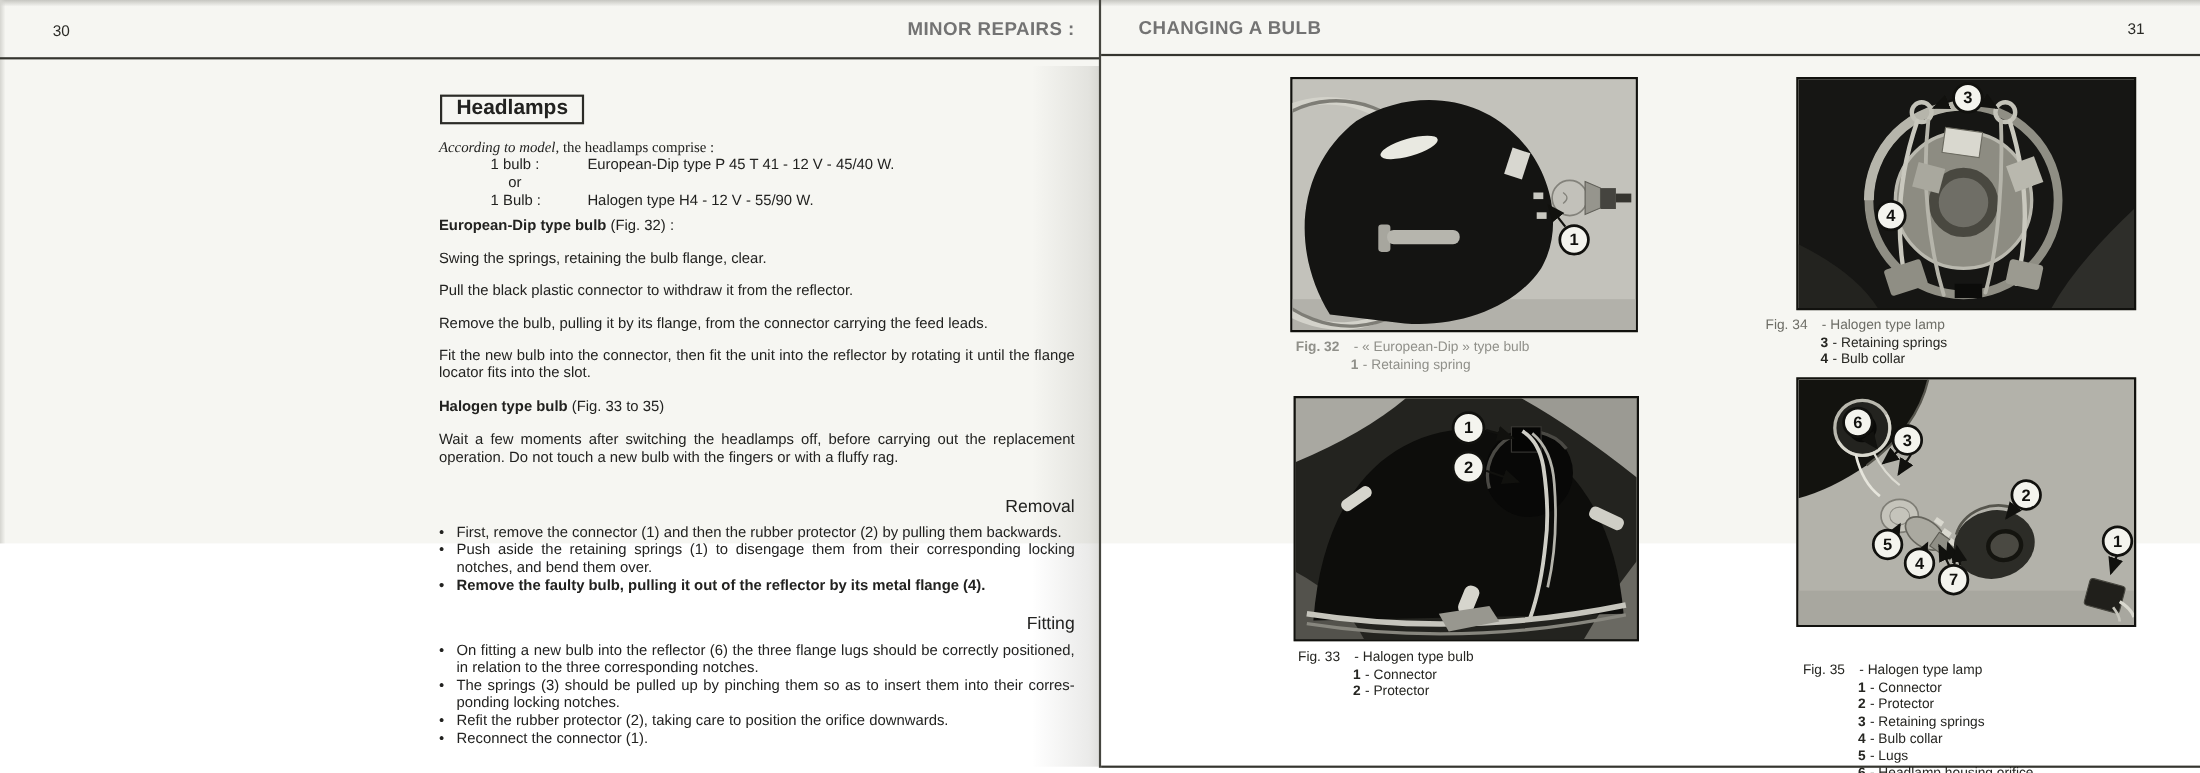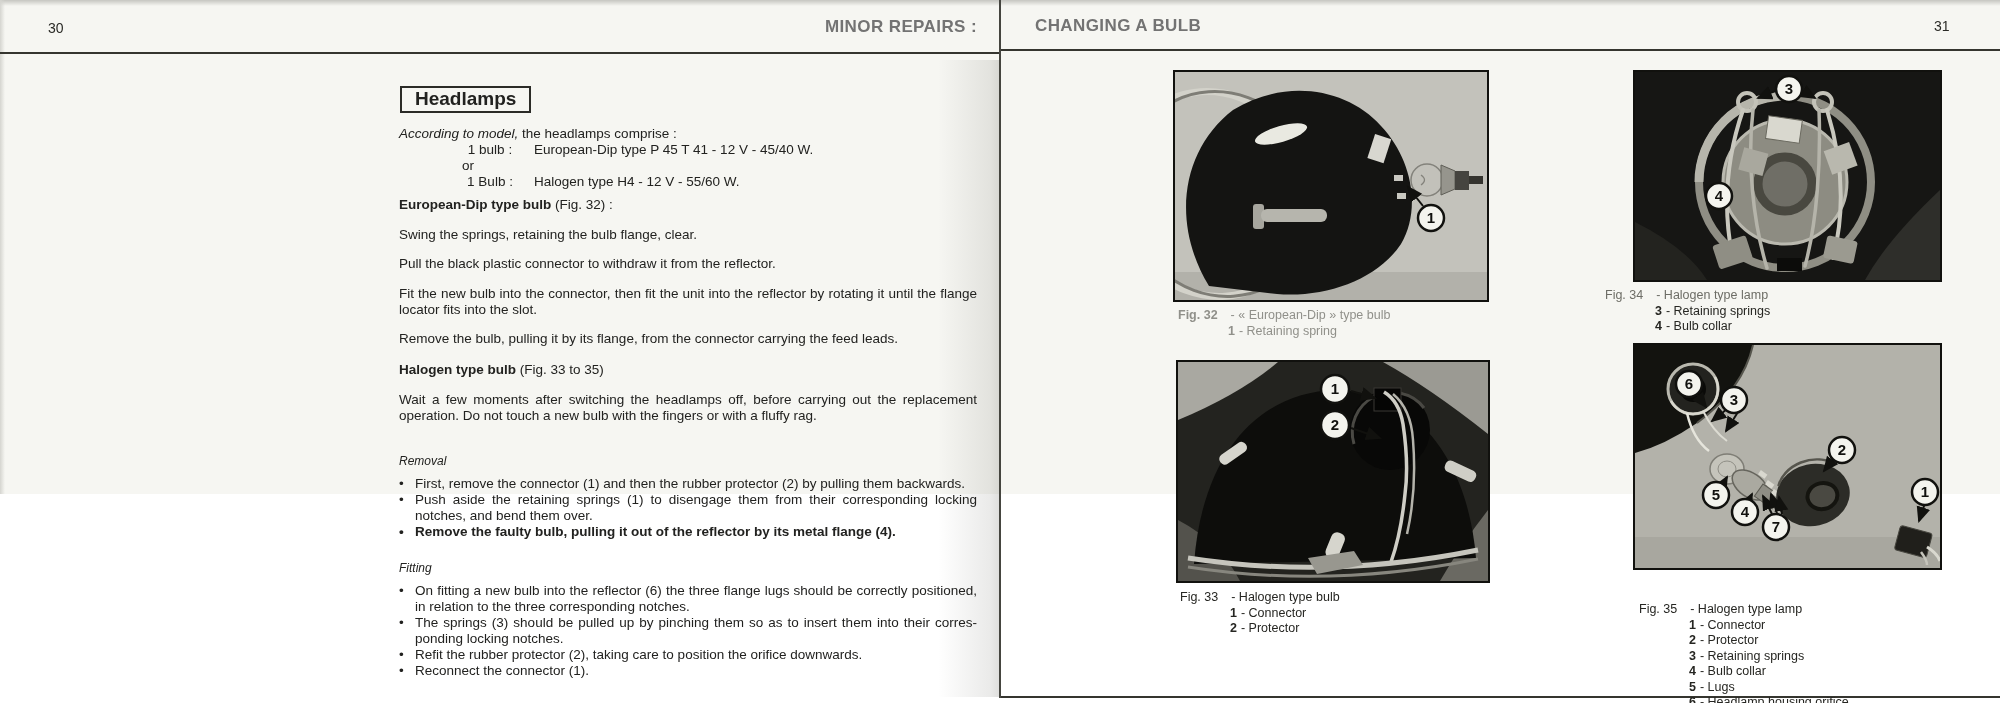--- a/index.html
+++ b/index.html
@@ -23,28 +23,28 @@
   .pagenum{position:absolute;font-size:14px;color:#2a2a26;}
   .pn-left{left:48px;top:20px;}
   .pn-right{left:1934px;top:18px;}
   .hdr-title{position:absolute;font-weight:bold;font-size:17px;letter-spacing:.4px;color:#737373;}
   .ht-left{top:17px;right:1023px;}
   .ht-right{top:16px;left:1035px;}
 
   
   .col{position:absolute;left:399px;top:86px;width:578px;font-size:13.5px;line-height:16px;color:#222220;}
   .box{display:inline-block;border:2px solid #2b2b27;padding:3px 13px 4px;font-weight:bold;font-size:19px;margin-left:1px;}
-  .intro{margin:13px 0 0;}
+  .intro{margin:13px 0 0;font-family:Liberation Serif, serif;}
   .spec{padding-left:47px;margin-top:0;}
-  .spec .lab{display:inline-block;width:88px;text-align:center;}
+  .spec .lab{display:inline-block;width:88px;}
   .or{padding-left:63px;}
   .sect-h{margin-top:7px;}
   .p{margin-top:5px;text-align:justify;}
   .halogen-h{margin-top:15px;}
-  .center-h{text-align:left;font-style:italic;font-size:12px;}
+  .center-h{text-align:right;font-size:16px;}
   .removal-h{margin-top:29px;margin-bottom:7px;}
   .fitting-h{margin-top:20px;margin-bottom:7px;}
   .brow{display:flex;margin-top:0;}
   .bmark{flex:0 0 16px;width:16px;}
   .btext{flex:1;text-align:justify;}
   .strong{font-weight:bold;}
 
   
   .fig{position:absolute;}
   .photo{display:block;border:2px solid #11110e;background:#b5b4ac;}
@@ -82,28 +82,28 @@
 
       <p class="intro"><i>According to model,</i><span> the headlamps comprise :</span></p>
 
       <div class="spec">
         <span class="lab">1 bulb :</span><span>European-Dip type P 45 T 41 - 12 V - 45/40 W.</span>
       </div>
       <div class="spec or">
         <span>or</span>
       </div>
       <div class="spec">
-        <span class="lab">1 Bulb :</span><span>Halogen type H4 - 12 V - 55/60 W.</span>
+        <span class="lab">1 Bulb :</span><span>Halogen type H4 - 12 V - 55/90 W.</span>
       </div>
 
       <p class="sect-h"><b>European-Dip type bulb</b><span> (Fig. 32) :</span></p>
       <p class="p">Swing the springs, retaining the bulb flange, clear.</p>
       <p class="p">Pull the black plastic connector to withdraw it from the reflector.</p>
+      <p class="p">Remove the bulb, pulling it by its flange, from the connector carrying the feed leads.</p>
       <p class="p">Fit the new bulb into the connector, then fit the unit into the reflector by rotating it until the flange locator fits into the slot.</p>
-      <p class="p">Remove the bulb, pulling it by its flange, from the connector carrying the feed leads.</p>
 
       <p class="sect-h halogen-h"><b>Halogen type bulb</b><span> (Fig. 33 to 35)</span></p>
       <p class="p">Wait a few moments after switching the headlamps off, before carrying out the replacement operation. Do not touch a new bulb with the fingers or with a fluffy rag.</p>
 
       <p class="center-h removal-h">Removal</p>
       <div>
         <div class="brow">
           <span class="bmark">•</span>
           <span class="btext">First, remove the connector (1) and then the rubber protector (2) by pulling them backwards.</span>
         </div>

